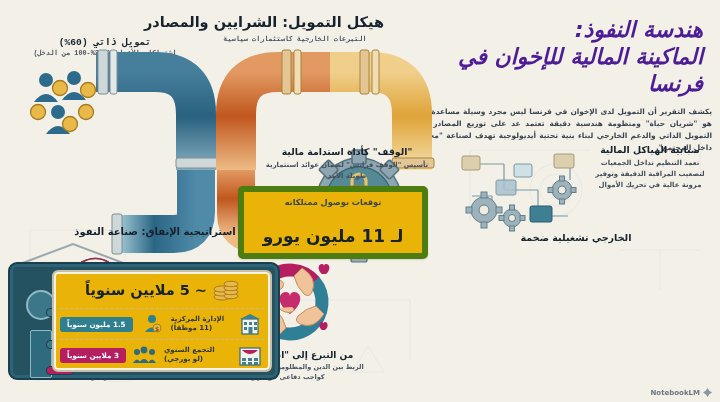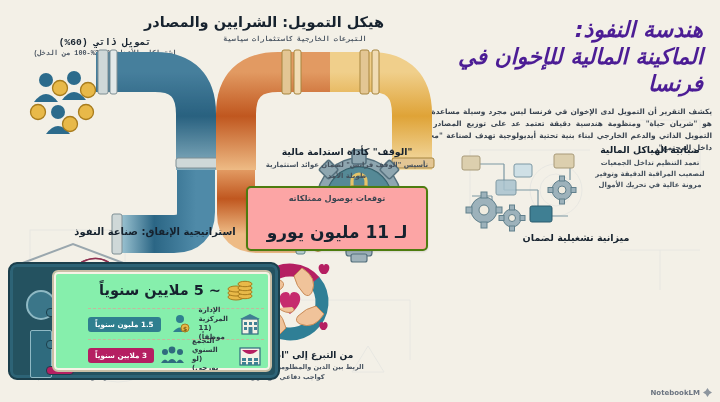--- a/index.html
+++ b/index.html
@@ -47,21 +47,21 @@
   .blk .bp{font-size:6.9px;font-weight:bold;color:#44505c;line-height:1.55;margin-top:2px;}
 
   #blk-waqf{right:284px;top:146px;width:178px;}
   #blk-opa{right:8px;top:144px;width:124px;}
   #blk-budget{right:8px;top:232px;width:272px;}
   #blk-budget .bt{font-size:9.6px;}
 
   
   .callout{
     position:absolute;right:292px;top:186px;width:162px;
-    background:#fca5a5;border:2px solid #4d7c0f;border-radius:5px;
+    background:#eab308;border:6px solid #4d7c0f;border-radius:5px;
     box-shadow:0 1px 2px rgba(0,0,0,.12);
     padding:5px 8px 7px;text-align:center;
   }
   .callout .c1{font-size:8.2px;font-weight:bold;color:#3c4651;}
   .callout .c2{font-size:17px;font-weight:bold;color:#16222e;margin-top:19px;letter-spacing:-.3px;}
 
   
   .bitem{position:absolute;text-align:center;}
   .bitem .bt{font-size:9px;font-weight:bold;color:#16222e;}
   .bitem .bp{font-size:6.5px;font-weight:bold;color:#4a5562;line-height:1.55;margin-top:2px;}
@@ -69,24 +69,23 @@
   #bi-faith{right:346px;top:350px;width:178px;}
 
   
   .vault{position:absolute;left:8px;top:262px;width:272px;height:118px;}
   .vault-body{
     position:absolute;inset:0;background:#245260;border-radius:9px;
     border:2px solid #1b3f4c;box-shadow:inset 0 0 0 3px #2d6376;
   }
   .vault-door{
     position:absolute;left:44px;top:8px;right:8px;bottom:8px;
-    background:#86efac;border:2px solid #c9bfa6;border-radius:6px;
+    background:#eab308;border:2px solid #c9bfa6;border-radius:6px;
     box-shadow:inset 0 0 0 2px #f7f2e6;
     overflow:hidden;
-    padding-left:28px;
   }
   .vault-hinges{position:absolute;left:10px;top:14px;width:30px;height:92px;}
   .hinge{position:absolute;left:6px;width:26px;height:7px;background:#3b7689;border-radius:4px;border:1px solid #1b3f4c;}
   .dial{position:absolute;left:8px;top:14px;width:26px;height:26px;border-radius:50%;background:#3b7689;border:2px solid #8fb9c4;}
   .vault-bars{position:absolute;left:12px;top:54px;width:20px;height:46px;background:#2f6b7e;border:1px solid #8fb9c4;border-radius:2px;}
 
   .bud-top{
     display:flex;align-items:center;justify-content:center;gap:6px;
     height:36px;border-bottom:1px dashed #c4b89c;margin:0 6px;
   }
@@ -435,21 +434,21 @@
   <div class="bitem" id="bi-infra">
     <div class="bt">بناء "بنية تحتية أيديولوجية"</div>
     <div class="bp">تحويل الأموال مباشرة إلى مدارس ومعاهد لتكوين الأئمة لضمان التأثير طويل الأمد على الأجيال</div>
   </div>
   <div class="bitem" id="bi-faith">
     <div class="bt">من التبرع إلى "اقتصاد الإيمان"</div>
     <div class="bp">الربط بين الدين والمظلومية لإبقاء تدفق التبرعات كواجب دفاعي عن الهوية</div>
   </div>
 
   <div class="blk" id="blk-budget">
-    <div class="bt">ميزانية تشغيلية لضمان</div>
+    <div class="bt">الخارجي تشغيلية ضخمة</div>
   </div>
 
   <svg class="ill" style="left:14px;top:242px;" width="118" height="26">
     <path d="M6 22 L59 2 L112 22" fill="none" stroke="#9aa7ae" stroke-width="2"></path>
     <g stroke="#9aa7ae" stroke-width="1.6" fill="none">
       <rect x="12" y="22" width="10" height="8"></rect>
         <rect x="34" y="22" width="10" height="8"></rect>
       <rect x="56" y="22" width="10" height="8"></rect>
         <rect x="78" y="22" width="10" height="8"></rect>
         <rect x="98" y="22" width="10" height="8"></rect>

